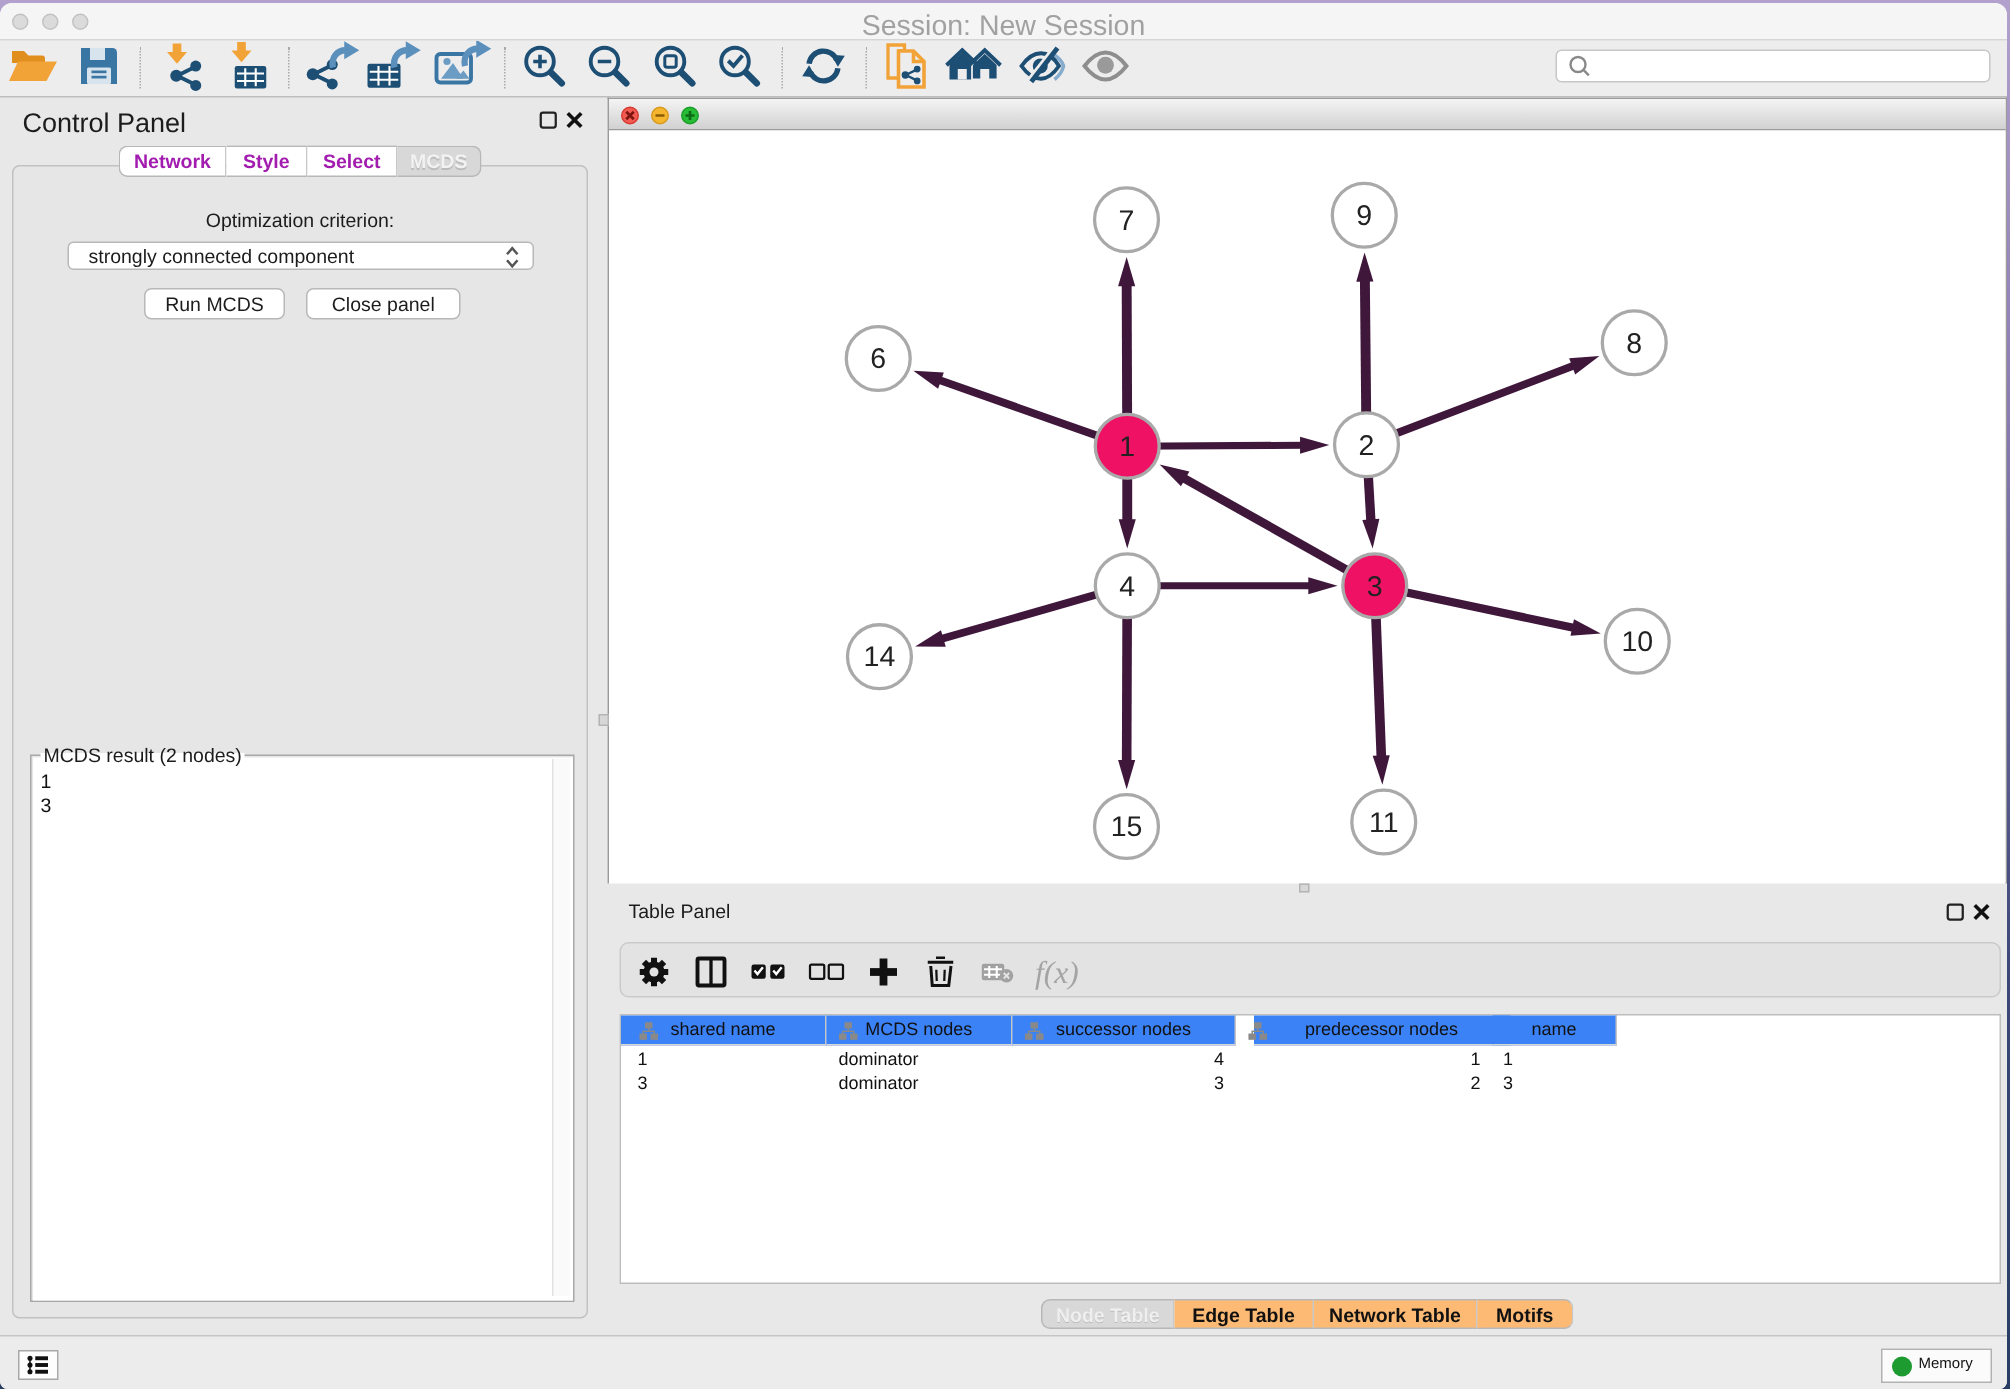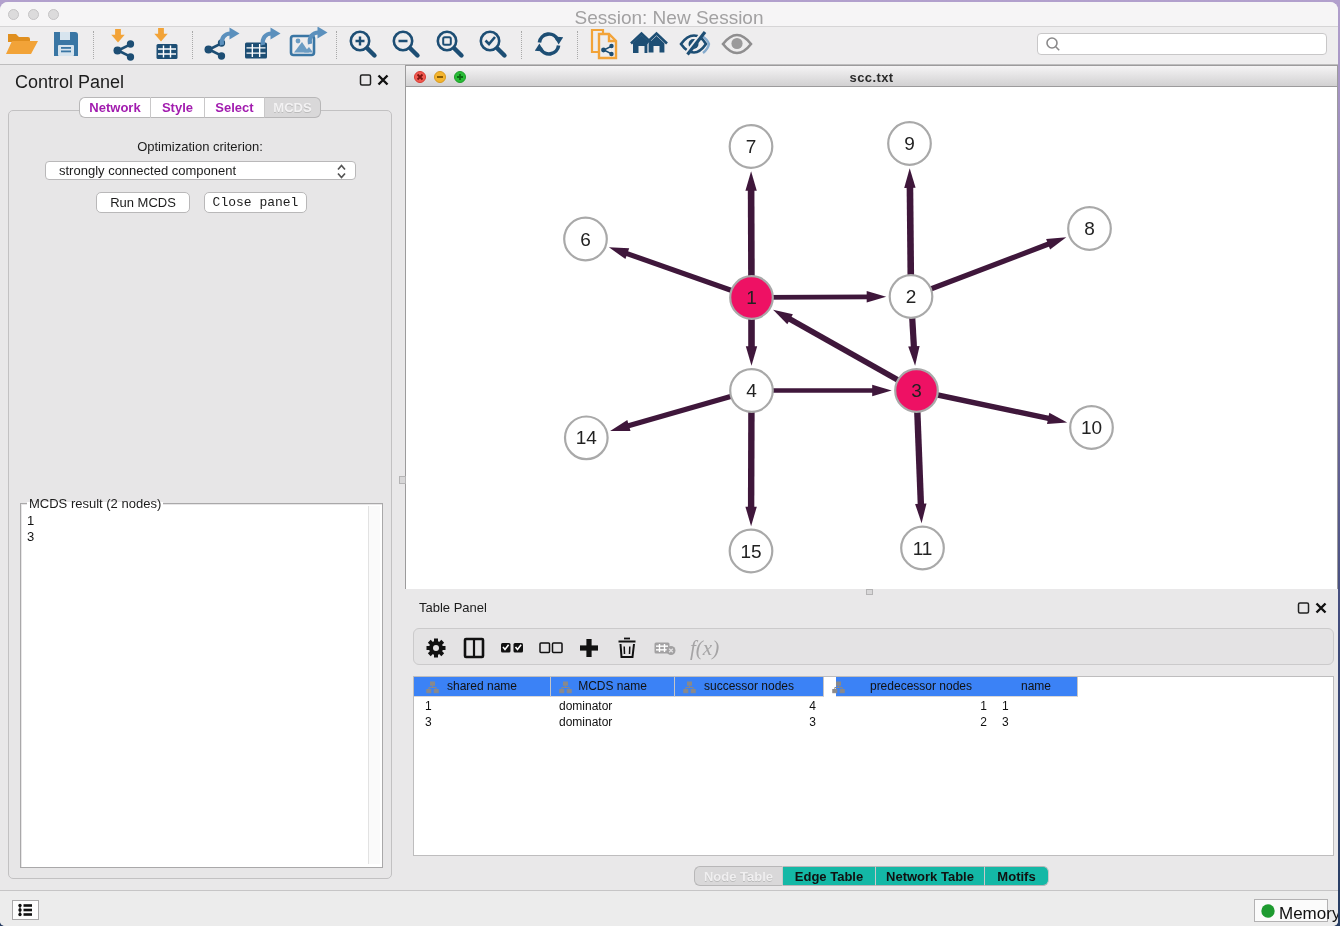--- a/index.html
+++ b/index.html
@@ -35,21 +35,21 @@
 #nettitle .t { position:absolute; width:100%; text-align:center; top:4px; font-size:13px; font-weight:700; color:#2a2a2a; }
 .mac { position:absolute; top:5px; width:12px; height:12px; border-radius:50%; }
 #netcanvas { position:absolute; left:0; top:21px; width:931px; height:501px; background:#fff; }
 
 #tp-title { position:absolute; left:419px; top:598px; font-size:13px; color:#1c1c1c; }
 #tp-toolbar { position:absolute; left:413px; top:626px; width:921px; height:37px; background:#e4e3e4; border:1px solid #cbcacb; border-radius:6px; }
 #tbl { position:absolute; left:413px; top:674px; width:921px; height:180px; background:#fff; border:1px solid #bebdbe; font-size:12px; color:#111; }
 .th { position:absolute; top:0; height:20px; border-right:1px solid #c6c5c6; border-bottom:1px solid #d8d7d8; background:#3b82f6; text-align:center; line-height:19px; font-size:12px; color:#111; }
 .td { position:absolute; font-size:12px; color:#111; height:16px; line-height:16px; }
 #tp-tabs { position:absolute; left:694px; top:864px; height:18px; }
-.btab { float:left; height:20px; line-height:19px; font-size:13px; font-weight:700; text-align:center; color:#111; background:#14b8a6; border-top:1px solid #b8b7b8; border-bottom:1px solid #b8b7b8; border-right:1px solid #c9c8c9; }
+.btab { float:left; height:20px; line-height:19px; font-size:13px; font-weight:700; text-align:center; color:#111; background:#fdba74; border-top:1px solid #b8b7b8; border-bottom:1px solid #b8b7b8; border-right:1px solid #c9c8c9; }
 .btab.first { border-left:1px solid #b8b7b8; border-radius:6px 0 0 6px; }
 .btab.last { border-radius:0 6px 6px 0; }
 .btab.disabled { background:#d9d8d9; color:#f0eff0; text-shadow:0 1px 0 #bbb; }
 
 #statusbar { position:absolute; left:0; top:888px; width:1338px; height:36px; background:#ececec; border-top:1px solid #c6c5c6; }
 #listbtn { position:absolute; left:12px; top:9px; width:27px; height:20px; background:#fdfdfd; border:1px solid #a9a8a9; }
 #membtn { position:absolute; left:1254px; top:8px; width:74px; height:23px; background:#fbfbfb; border:1px solid #b3b2b3; font-size:13px; color:#111; }
 </style></head>
 <body>
 <div id="win">
@@ -222,42 +222,41 @@
   </div>
   <div id="cp-box">
     <div id="optlabel">Optimization criterion:</div>
     <div id="combo">strongly connected component
       <svg width="11" height="15" style="position:absolute;right:8px;top:2px;" viewBox="0 0 11 15">
           <path d="M2 5.5 L5.5 1.5 L9 5.5" fill="none" stroke="#555" stroke-width="1.7"></path>
           <path d="M2 9.5 L5.5 13.5 L9 9.5" fill="none" stroke="#555" stroke-width="1.7"></path>
         </svg>
     </div>
     <div class="btn" style="left:87px;top:81px;width:94px;">Run MCDS</div>
-    <div class="btn" style="left:195px;top:81px;width:103px;font-family:Liberation Mono, monospace;">Close panel</div>
+    <div class="btn" style="left:195px;top:81px;width:103px;">Close panel</div>
     <div id="fieldset">
       <div id="legend">MCDS result (2 nodes)</div>
       <div id="resultarea">
         <div style="position:absolute;left:5px;top:8px;font-size:13px;color:#111;line-height:16px;">1<br>3</div>
         <div id="resultscroll"></div>
       </div>
     </div>
   </div>
 
   <div id="netframe">
     <div id="nettitle">
       <div class="mac" style="left:8px;background:#f25a52;border:1px solid #d63b32;"></div>
       <div class="mac" style="left:28px;background:#f5b52e;border:1px solid #d79a20;"></div>
       <div class="mac" style="left:48px;background:#28bc36;border:1px solid #1d9d2a;"></div>
       <svg style="position:absolute;left:8px;top:5px;" width="52" height="12" viewBox="0 0 52 12">
         <path d="M3.5 3.5 L8.5 8.5 M8.5 3.5 L3.5 8.5" stroke="#7d1510" stroke-width="1.8"></path>
         <line x1="23" y1="6" x2="29" y2="6" stroke="#8a5d05" stroke-width="1.8"></line>
         <line x1="43" y1="6" x2="49" y2="6" stroke="#0d6b15" stroke-width="1.8"></line>
           <line x1="46" y1="3" x2="46" y2="9" stroke="#0d6b15" stroke-width="1.8"></line>
       </svg>
-      <div class="t" style="letter-spacing:0.4px;">scc.txt</div>
     </div>
     <div id="netcanvas"><svg width="931" height="501">
 <line x1="345.5" y1="210.5" x2="345.1" y2="99.8" stroke="#3f173b" stroke-width="6.6"></line>
 <polygon points="345.1,84.3 350.8,103.8 339.4,103.8" fill="#3f173b"></polygon>
 <line x1="345.5" y1="210.5" x2="217.5" y2="165.4" stroke="#3f173b" stroke-width="5.2"></line>
 <polygon points="202.9,160.2 223.2,161.3 219.4,172.1" fill="#3f173b"></polygon>
 <line x1="345.5" y1="210.5" x2="464.7" y2="209.8" stroke="#3f173b" stroke-width="4.7"></line>
 <polygon points="480.2,209.7 460.7,215.5 460.7,204.1" fill="#3f173b"></polygon>
 <line x1="345.5" y1="210.5" x2="345.5" y2="263.2" stroke="#3f173b" stroke-width="6.6"></line>
 <polygon points="345.5,278.7 339.8,259.2 351.2,259.2" fill="#3f173b"></polygon>
@@ -366,21 +365,21 @@
             <line x1="2.5" y1="-4.0" x2="2.5" y2="4.0" stroke="#fff" stroke-width="1.4"></line>
           </g>
           <circle cx="7" cy="2.5" r="4.5" fill="#a2a1a2"></circle>
           <path d="M5.2,0.7 L8.8,4.3 M8.8,0.7 L5.2,4.3" stroke="#e4e3e4" stroke-width="1.3"></path>
         </g>
         <text x="276" y="26" font-family="Liberation Serif, serif" font-style="italic" font-size="21" fill="#a5a4a5">f(x)</text>
       </svg>
   </div>
   <div id="tbl">
     <div class="th" style="left:0px;width:137px;">shared name</div>
-    <div class="th" style="left:137px;width:124px;">MCDS name</div>
+    <div class="th" style="left:137px;width:124px;">MCDS nodes</div>
     <div class="th" style="left:261px;width:149px;">successor nodes</div>
     <div class="th" style="left:422px;width:171px;">predecessor nodes</div>
     <div class="th" style="left:581px;width:83px;border-right:1px solid #c6c5c6;">name</div>
     <svg class="hicon" width="13" height="13" viewBox="0 0 13 13" style="position:absolute;top:4px;left:12px;">
         <g fill="none" stroke="#8a898a" stroke-width="1">
           <rect x="4.5" y="1" width="4" height="3.2" fill="#8a898a"></rect>
           <rect x="0.8" y="8.5" width="4" height="3.2" fill="#8a898a"></rect>
           <rect x="8.2" y="8.5" width="4" height="3.2" fill="#8a898a"></rect>
           <path d="M6.5,4.5 v2 M2.8,8.5 v-2 h7.4 v2"></path>
         </g>
@@ -434,16 +433,16 @@
           <circle cx="7" cy="13.5" r="1.7" fill="#111"></circle>
           <line x1="7" y1="4.5" x2="7" y2="13.5" stroke="#111" stroke-width="1"></line>
           <rect x="10.5" y="3.2" width="8.5" height="2.6" fill="#111"></rect>
           <rect x="10.5" y="7.7" width="8.5" height="2.6" fill="#111"></rect>
           <rect x="10.5" y="12.2" width="8.5" height="2.6" fill="#111"></rect>
         </svg></div>
     <div id="membtn">
         <svg width="15" height="15" style="position:absolute;left:6px;top:4px;">
           <circle cx="7" cy="7" r="6.7" fill="#1e9b30"></circle>
         </svg>
-        <span style="position:absolute;left:24px;top:4px;font-size:17px;">Memory</span>
+        <span style="position:absolute;left:24px;top:4px;font-size:10px;">Memory</span>
       </div>
   </div>
 </div>
 
 </body></html>

